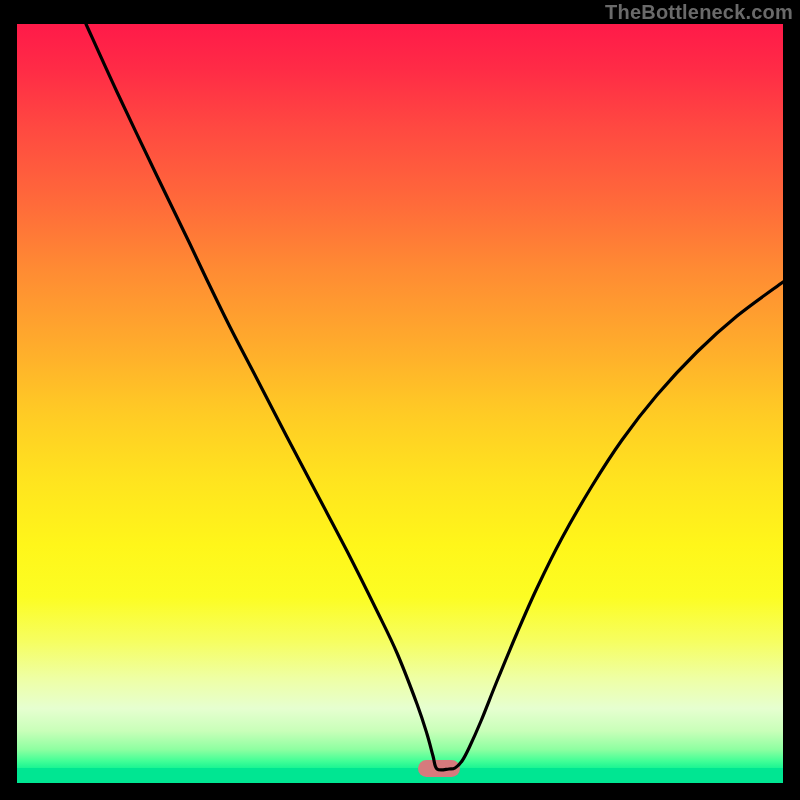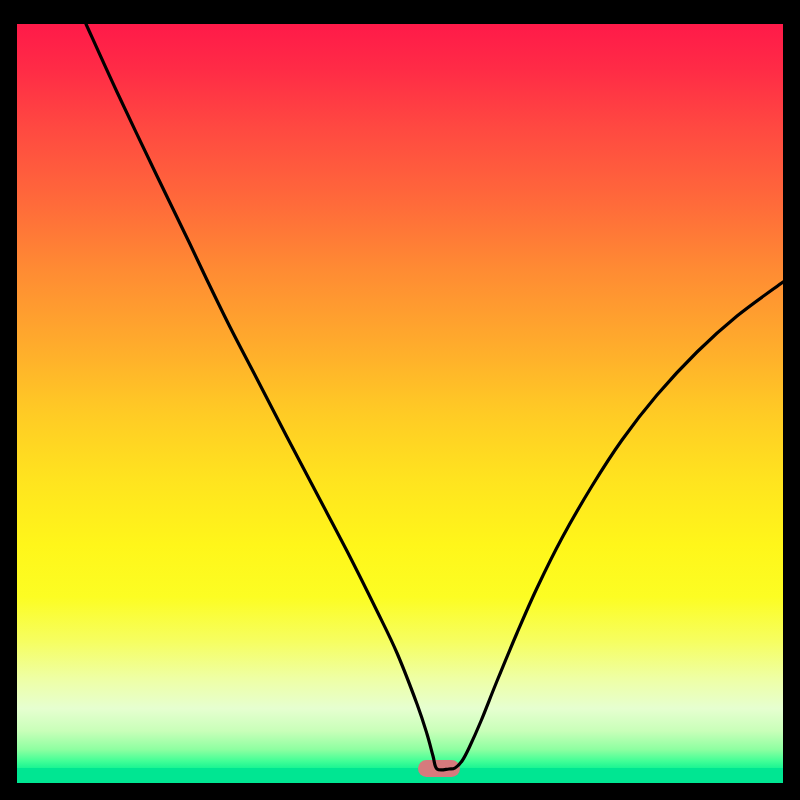--- a/index.html
+++ b/index.html
@@ -90,13 +90,14 @@
 
 <div class="frame">
   <div class="plot-area">
     <div class="gradient"></div>
     <div class="green-band"></div>
     <div class="marker" id="marker" style="left: 401px; top: 736px; width: 42px;"></div>
     <svg class="curve" viewBox="0 0 766 759" preserveAspectRatio="none">
       <path id="curve-path" fill="none" stroke="#000" stroke-width="3.2" stroke-linecap="round" stroke-linejoin="round" d="M 69 0 C 74.17 11.33, 88.17 42.67, 100 68 C 111.83 93.33, 128.00 127.00, 140 152 C 152.00 177.00, 163.67 200.67, 172 218 C 180.33 235.33, 183.17 241.83, 190 256 C 196.83 270.17, 204.67 286.50, 213 303 C 221.33 319.50, 230.50 336.67, 240 355 C 249.50 373.33, 260.00 393.83, 270 413 C 280.00 432.17, 290.00 451.00, 300 470 C 310.00 489.00, 320.00 507.50, 330 527 C 340.00 546.50, 351.67 570.00, 360 587 C 368.33 604.00, 373.33 613.50, 380 629 C 386.67 644.50, 395.00 666.50, 400 680 C 405.00 693.50, 407.33 701.33, 410 710 C 412.67 718.67, 414.33 726.17, 416 732 C 417.67 737.83, 417.33 742.83, 420 745 C 422.67 747.17, 429.00 745.17, 432 745 C 435.00 744.83, 435.83 745.33, 438 744 C 440.17 742.67, 442.67 740.33, 445 737 C 447.33 733.67, 448.83 730.67, 452 724 C 455.17 717.33, 459.33 708.17, 464 697 C 468.67 685.83, 474.00 671.67, 480 657 C 486.00 642.33, 493.33 624.50, 500 609 C 506.67 593.50, 512.50 579.83, 520 564 C 527.50 548.17, 535.83 531.00, 545 514 C 554.17 497.00, 565.00 478.33, 575 462 C 585.00 445.67, 594.17 431.17, 605 416 C 615.83 400.83, 627.50 385.67, 640 371 C 652.50 356.33, 666.67 341.17, 680 328 C 693.33 314.83, 705.67 303.67, 720 292 C 734.33 280.33, 758.33 263.67, 766 258 "></path>
     </svg>
   </div>
+  <div class="attribution">TheBottleneck.com</div>
 </div>
 
 </body></html>

